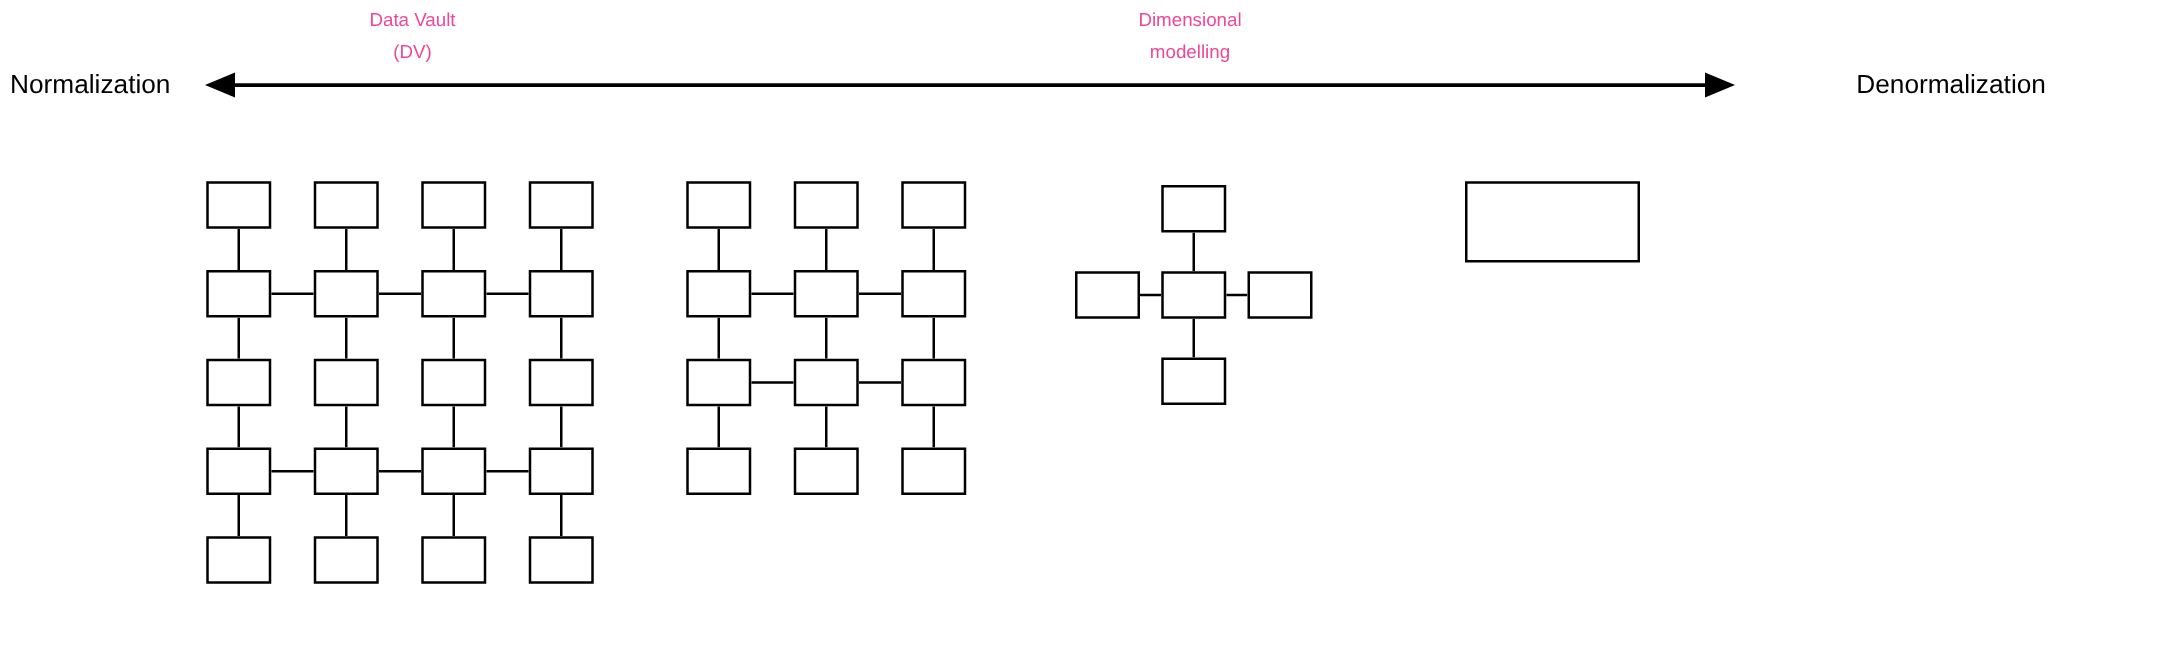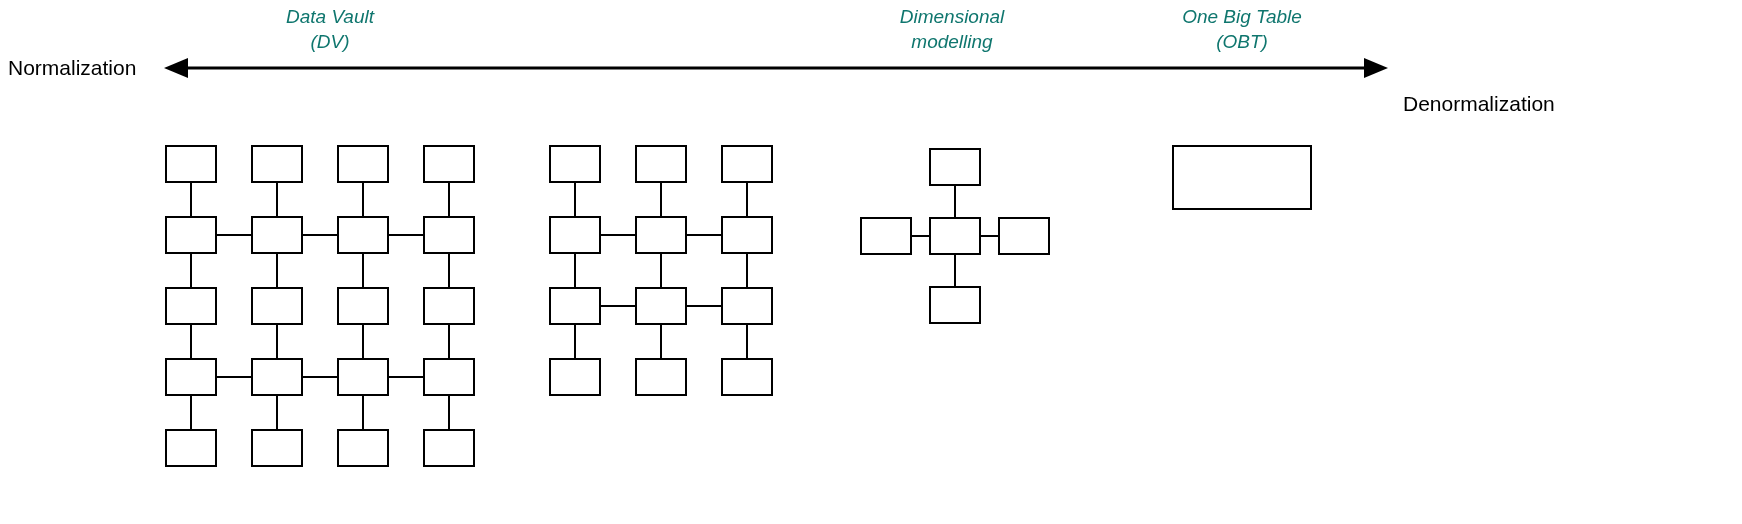--- a/index.html
+++ b/index.html
@@ -22,31 +22,30 @@
 
   
   .axis-end-label {
     position: absolute;
     font-size: 21px;
     line-height: 25px;
     color: #000;
     white-space: nowrap;
   }
   #label-normalization { left: 8px;  top: 55px; }
-  #label-denormalization { left: 1403px; top: 55px; margin-top: 36px; }
+  #label-denormalization { left: 1485px; top: 55px; }
 
   .stage-label {
     position: absolute;
-    font-size: 19px;
+    font-size: 15px;
     line-height: 25px;
     text-align: center;
-    color: #0f766e;
+    color: #ec4899;
     white-space: nowrap;
     transform: translateX(-50%);
-    font-style: italic;
   }
   .stage-label .l2 { display: block; }
 
   
   #spectrum-arrow {
     position: absolute;
     left: 160px;
     top: 52px;
     width: 1232px;
     height: 32px;
@@ -91,24 +90,20 @@
     <span class="l1">Data Vault</span>
     <span class="l2">(DV)</span>
   </div>
 
 
   <div class="stage-label" style="left:952px;  top:4px;">
     <span class="l1">Dimensional</span>
     <span class="l2">modelling</span>
   </div>
 
-  <div class="stage-label" style="left:1242px; top:4px;">
-    <span class="l1">One Big Table</span>
-    <span class="l2">(OBT)</span>
-  </div>
 
   <div class="group" id="schematics-layer" style="left:0; top:0; width:1742px; height:524px;">
       <div class="connector v" style="left: 190px; top: 183px; height: 33px;"></div>
       <div class="connector v" style="left: 190px; top: 254px; height: 33px;"></div>
       <div class="connector v" style="left: 190px; top: 325px; height: 33px;"></div>
       <div class="connector v" style="left: 190px; top: 396px; height: 33px;"></div>
       <div class="connector v" style="left: 276px; top: 183px; height: 33px;"></div>
       <div class="connector v" style="left: 276px; top: 254px; height: 33px;"></div>
       <div class="connector v" style="left: 276px; top: 325px; height: 33px;"></div>
       <div class="connector v" style="left: 276px; top: 396px; height: 33px;"></div>

